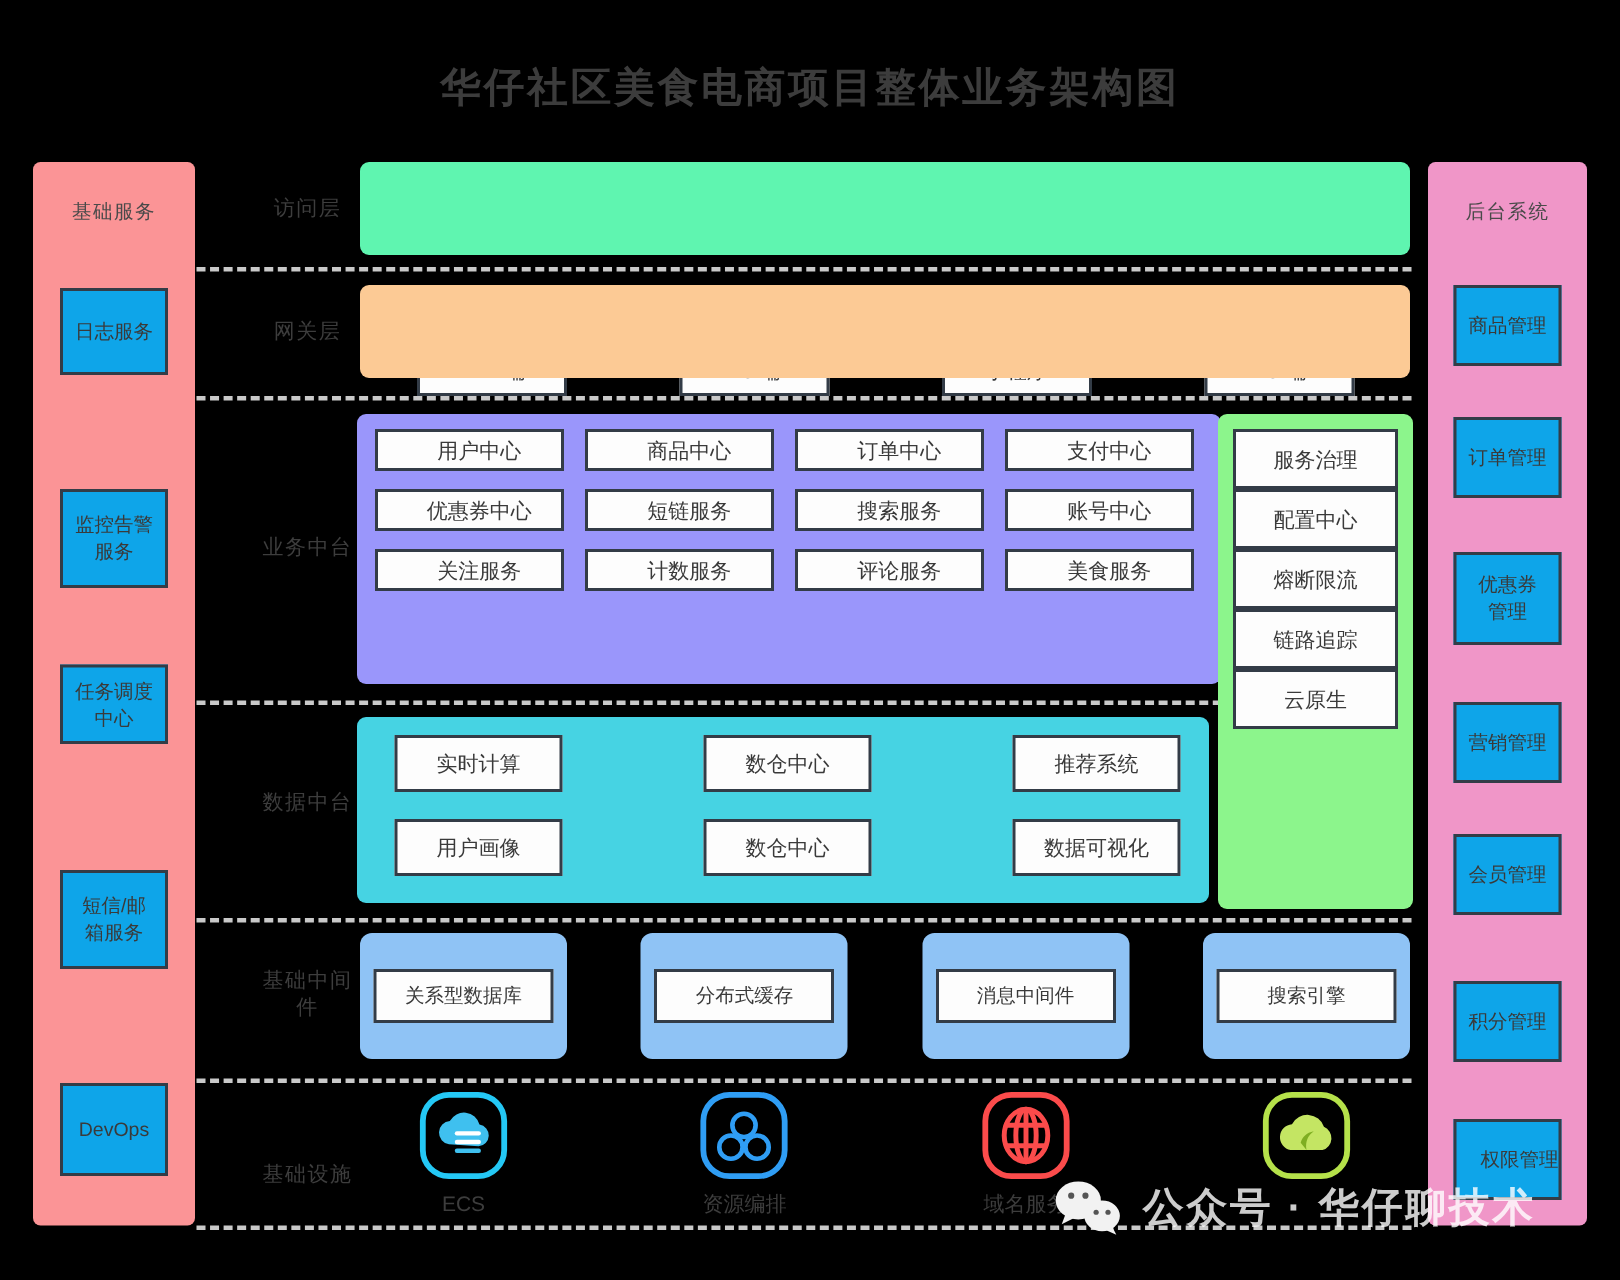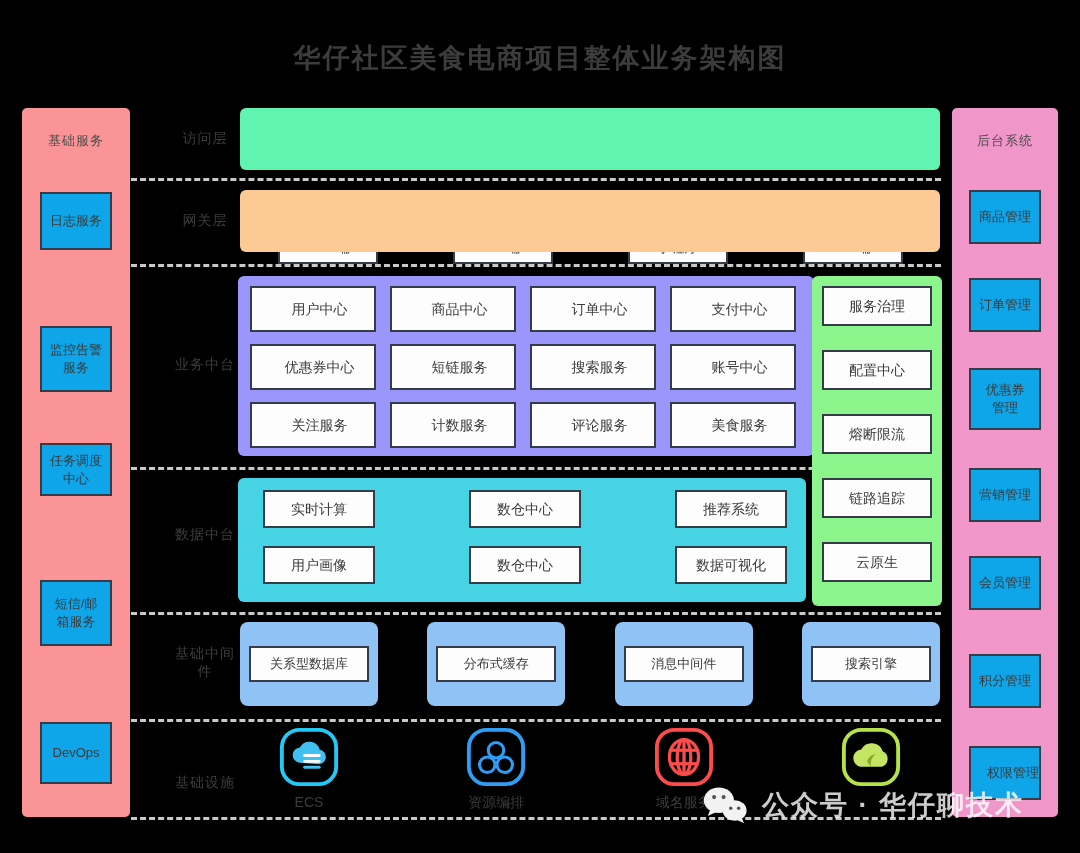--- a/index.html
+++ b/index.html
@@ -85,27 +85,27 @@
             display: flex; justify-content: space-around; }
   .gw-row .chip { width: 222px; height: 34px; }
 
   
   .biz-grid {
     position: absolute; top: 286px; left: 250px;
     width: 552px;
     display: grid; grid-template-columns: repeat(4, 126px);
     grid-gap: 12px 14px;
   }
-  .biz-grid .chip { height: 46px; padding-left: 13px; }
+  .biz-grid .chip { height: 28px; padding-left: 13px; }
 
   
   .gov-col {
     position: absolute; top: 286px; left: 822px;
     width: 110px;
-    display: flex; flex-direction: column; gap: 24px; justify-content: flex-end;
+    display: flex; flex-direction: column;  justify-content: flex-end;
   }
   .gov-col .chip { height: 40px; }
 
   
   .data-grid {
     position: absolute; top: 490px; left: 263px;
     width: 524px;
     display: grid; grid-template-columns: repeat(3, 112px);
     grid-gap: 18px 94px;
   }

